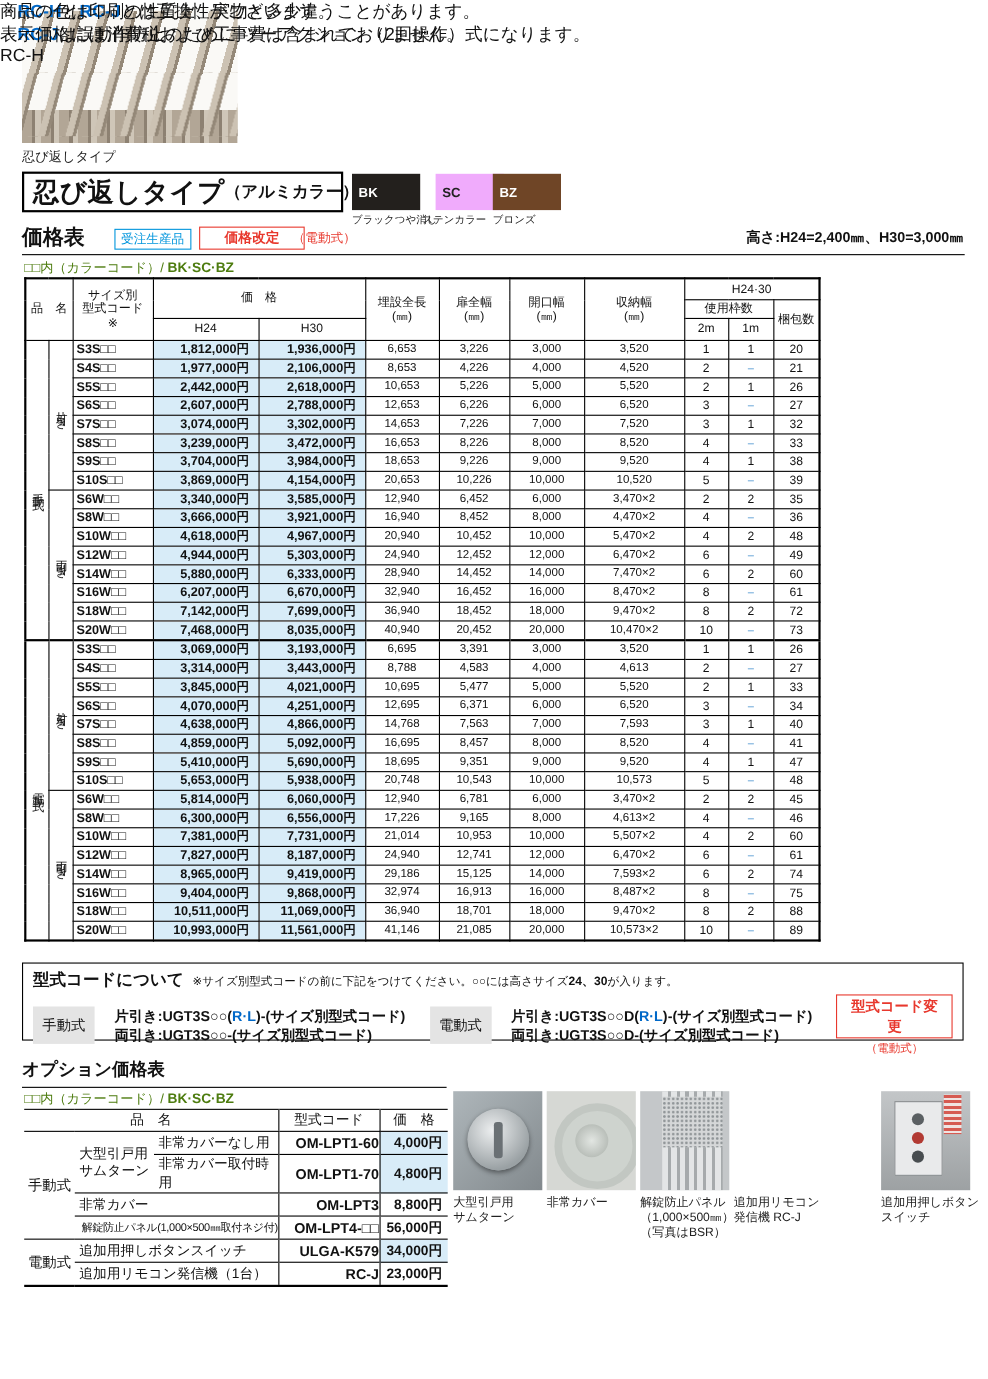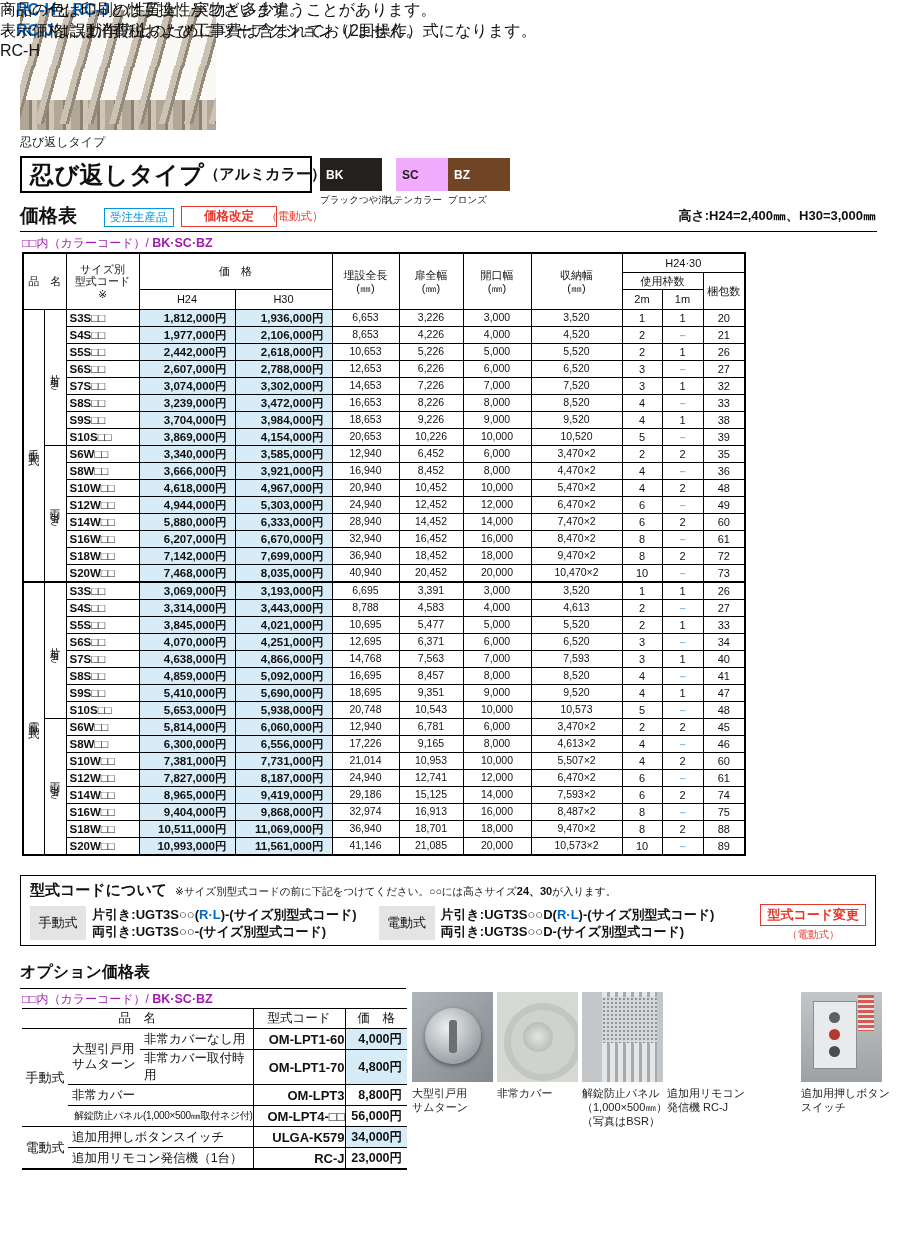--- a/index.html
+++ b/index.html
@@ -28,21 +28,21 @@
   
   #price-heading{left:20px;top:203px;font-size:19px;font-weight:bold;}
   #badge-order{left:104px;top:208px;font-size:11.5px;color:#0095dc;border:1px solid #0095dc;
     padding:1px 5px;}
   #badge-revision{left:181px;top:206px;font-size:12.5px;font-weight:bold;color:#e8382d;
     border:1.5px solid #e8382d;padding:1px 22px;}
   #badge-note{left:266px;top:209px;font-size:11.5px;color:#e8382d;}
   #height-note{right:22px;top:207px;font-size:13px;font-weight:bold;}
 
   #rule-top{left:20px;top:231px;width:857px;border-top:1.5px solid #000;height:0;}
-  .color-code-line{font-size:12px;color:#a21caf;}
+  .color-code-line{font-size:12px;color:#4d7c0f;}
   #color-code-main{left:22px;top:235px;}
   .color-code-line b{font-size:12.5px;}
 
   
   #main-table{position:absolute;left:22px;top:252px;border-collapse:collapse;table-layout:fixed;
     width:722px;border:2px solid #000;}
   #main-table th,#main-table td{border:1px solid #000;padding:0;text-align:center;
     font-size:10.5px;line-height:1.1;overflow:hidden;}
   #main-table thead th{font-weight:normal;font-size:11px;}
   #main-table thead tr:nth-child(1) th{height:18px;}
@@ -59,21 +59,21 @@
 
   
   #code-box{left:20px;top:875px;width:856px;height:71px;border:1.5px solid #000;box-sizing:border-box;
     padding:5px 9px 0 9px;}
   #code-box .cs-title{font-size:15px;font-weight:bold;}
   #code-box .cs-note{font-size:10.5px;margin-left:8px;}
   #code-box .cs-note b{font-size:11px;}
   .cs-row{display:flex;align-items:center;margin-top:4px;}
   .cs-label{background:#e4e4e4;width:56px;height:34px;display:flex;align-items:center;justify-content:center;
     font-size:13px;flex:0 0 auto;}
-  .cs-lines{margin-left:6px;margin-right:22px;}
+  .cs-lines{margin-left:18px;margin-right:22px;}
   .cs-line{font-size:13px;font-weight:bold;line-height:17px;white-space:nowrap;}
   .blue{color:#0068c8;}
   .cs-change{margin-left:auto;text-align:center;}
   .cs-change .box{border:1.5px solid #e8382d;color:#e8382d;font-size:13px;font-weight:bold;
     padding:1px 6px;display:inline-block;}
   .cs-change .sub{color:#e8382d;font-size:10.5px;margin-top:2px;}
 
   
   #option-title{left:20px;top:962px;font-size:16px;font-weight:bold;}
   #option-rule{left:20px;top:988px;width:386px;border-top:1.5px solid #000;height:0;}

